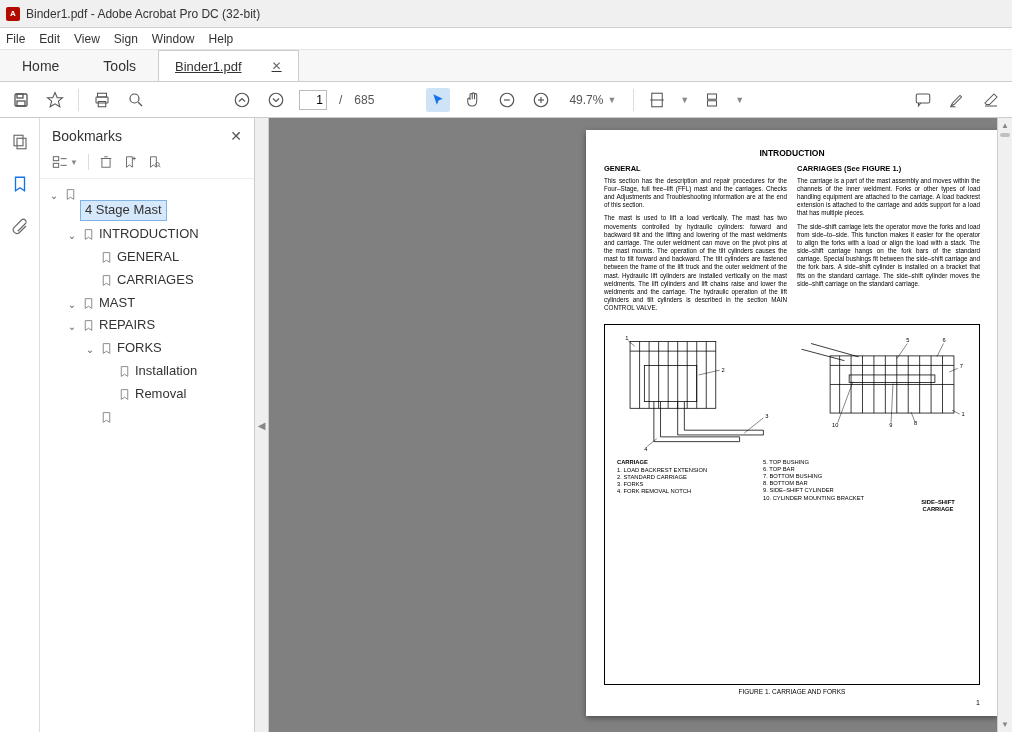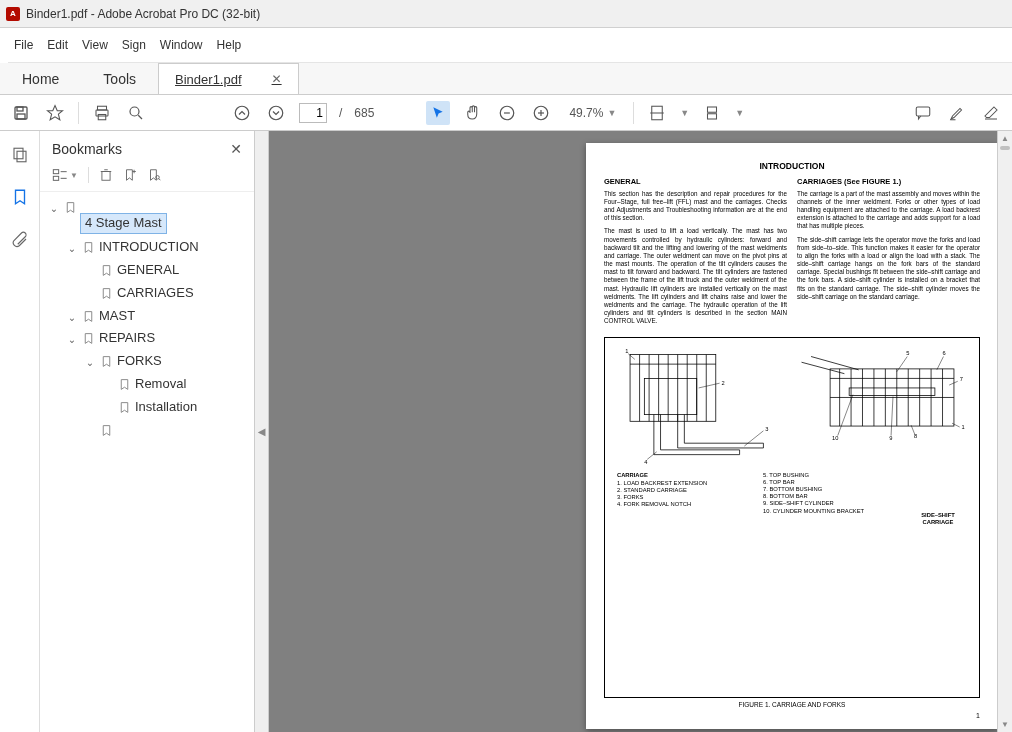--- a/index.html
+++ b/index.html
@@ -3,21 +3,21 @@
 <meta charset="utf-8">
 <style>
 * { margin: 0; padding: 0; box-sizing: border-box; font-family: "Segoe UI", Arial, sans-serif; }
 body { width: 1012px; height: 732px; overflow: hidden; background: #fff; display: flex; flex-direction: column; }
 
 
 .titlebar { height: 28px; background: #f0f0f0; display: flex; align-items: center; padding: 0 6px; font-size: 12px; color: #333; border-bottom: 1px solid #d0d0d0; }
 .titlebar .pdf-ico { width: 14px; height: 14px; background: #b30b00; margin-right: 6px; display: inline-flex; align-items: center; justify-content: center; color: #fff; font-size: 8px; font-weight: bold; border-radius: 2px; }
 
 
-.menubar { height: 35px; display: flex; align-items: center; padding: 0 6px; font-size: 12px; color: #333; gap: 14px; border-bottom: 1px solid #e5e5e5; margin-left: 8px; }
+.menubar { height: 22px; display: flex; align-items: center; padding: 0 6px; font-size: 12px; color: #333; gap: 14px; border-bottom: 1px solid #e5e5e5; }
 .menubar span { cursor: default; }
 
 
 .tabsbar { height: 32px; background: #f7f7f7; display: flex; align-items: stretch; border-bottom: 1px solid #ccc; }
 .tabsbar .primary { display: flex; align-items: center; padding: 0 22px; font-size: 14px; color: #333; cursor: pointer; }
 .tabsbar .doc-tab { display: flex; align-items: center; padding: 0 16px; font-size: 13px; color: #333; background: #fff; border-right: 1px solid #ccc; cursor: pointer; gap: 30px; border-top: 1px solid #ccc; text-decoration: underline;}
 .tabsbar .doc-tab .close { color: #666; font-size: 12px; cursor: pointer; }
 
 
 .toolbar { height: 36px; display: flex; align-items: center; padding: 0 10px; gap: 12px; border-bottom: 1px solid #ccc; color: #555; font-size: 13px; }
@@ -324,28 +324,28 @@
             <svg class="bmk" width="13" height="15" viewBox="0 0 24 24" fill="none" stroke="#888" stroke-width="1.8">
               <path d="M6 3h12v18l-6-4-6 4z"></path>
             </svg>
             <span class="lbl">FORKS</span>
           </div>
           <div class="bm-item indent-3">
             <span class="chev"></span>
             <svg class="bmk" width="13" height="15" viewBox="0 0 24 24" fill="none" stroke="#888" stroke-width="1.8">
               <path d="M6 3h12v18l-6-4-6 4z"></path>
             </svg>
-            <span class="lbl">Removal</span>
+            <span class="lbl">Installation</span>
           </div>
           <div class="bm-item indent-3">
             <span class="chev"></span>
             <svg class="bmk" width="13" height="15" viewBox="0 0 24 24" fill="none" stroke="#888" stroke-width="1.8">
               <path d="M6 3h12v18l-6-4-6 4z"></path>
             </svg>
-            <span class="lbl">Installation</span>
+            <span class="lbl">Removal</span>
           </div>
           <div class="bm-item indent-2">
             <span class="chev"></span>
             <svg class="bmk" width="13" height="15" viewBox="0 0 24 24" fill="none" stroke="#888" stroke-width="1.8">
               <path d="M6 3h12v18l-6-4-6 4z"></path>
             </svg>
           </div>
         </div>
     </div>
   </div>

